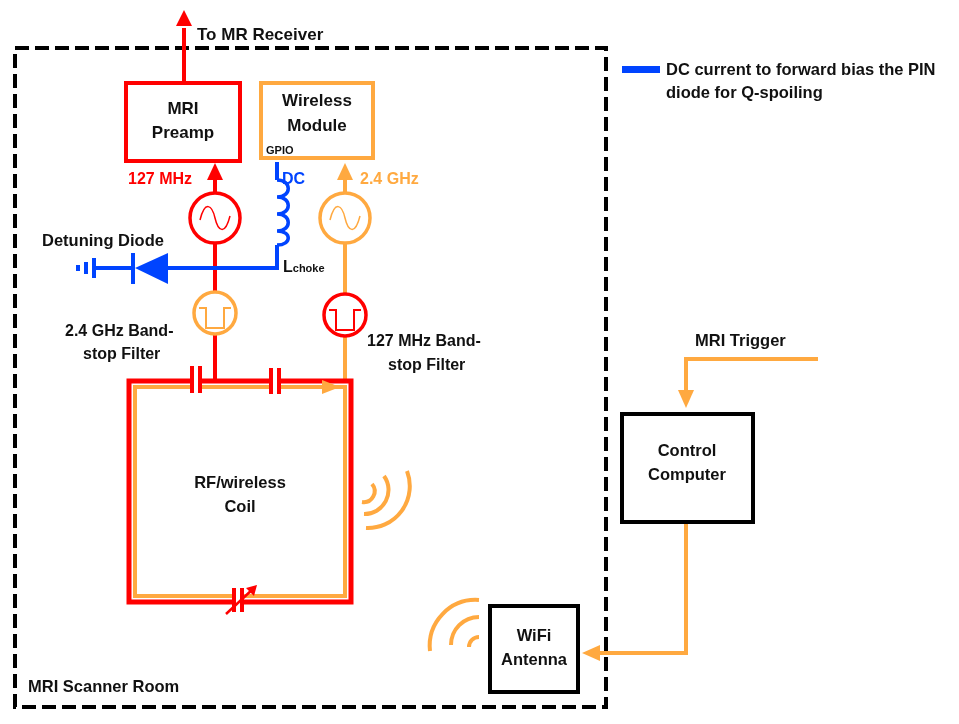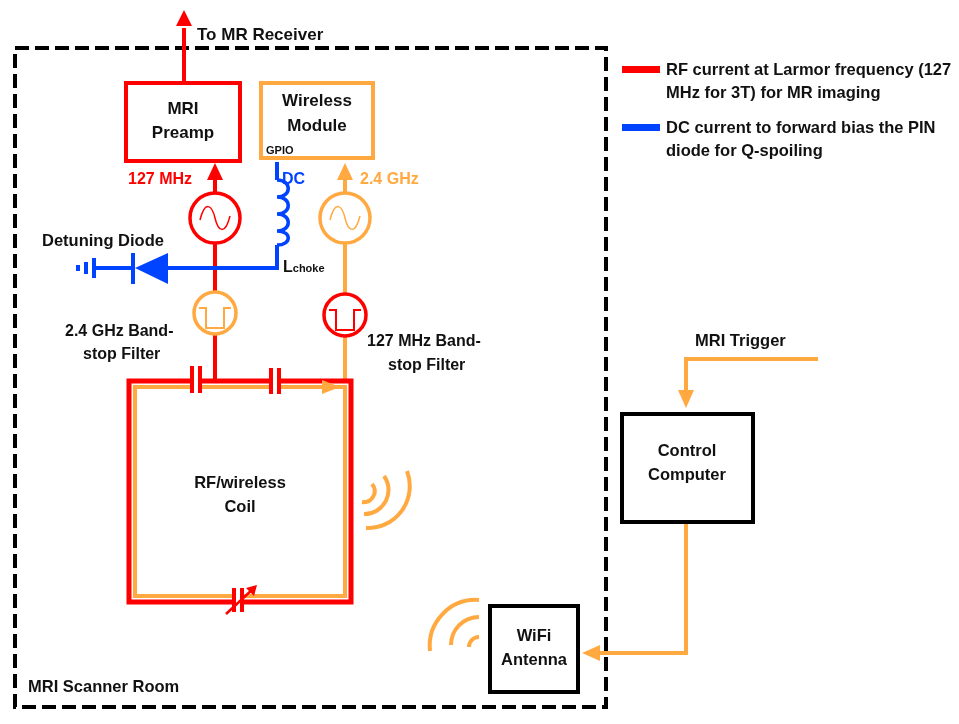--- a/index.html
+++ b/index.html
@@ -116,20 +116,16 @@
   <text class="lbl" x="695" y="346" font-size="16.5">MRI Trigger</text>
   <path d="M818,359 L686,359 L686,392" fill="none" stroke="#ffa940" stroke-width="4"></path>
   <polygon points="678,390 686,408 694,390" fill="#ffa940"></polygon>
 
   <path d="M686,524 L686,653 L598,653" fill="none" stroke="#ffa940" stroke-width="4"></path>
   <polygon points="600,645 582,653 600,661" fill="#ffa940"></polygon>
 </svg>
 
 <div class="legend">
   <div class="legend-item">
-    <span class="swatch" style="background:#ff0000"></span>
-    <div class="legend-text">RF current at Larmor frequency (127 MHz for 3T) for MR imaging</div>
-  </div>
-  <div class="legend-item">
     <span class="swatch" style="background:#0044ff"></span>
     <div class="legend-text">DC current to forward bias the PIN diode for Q-spoiling</div>
   </div>
 </div>
 
 </body></html>

